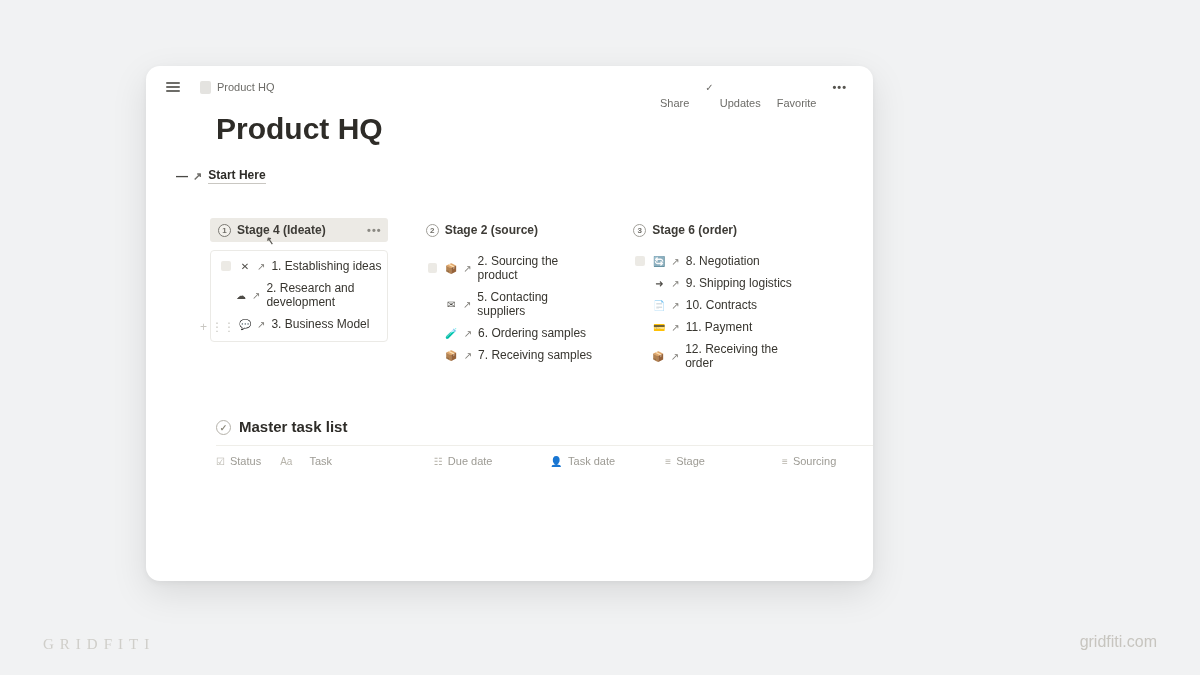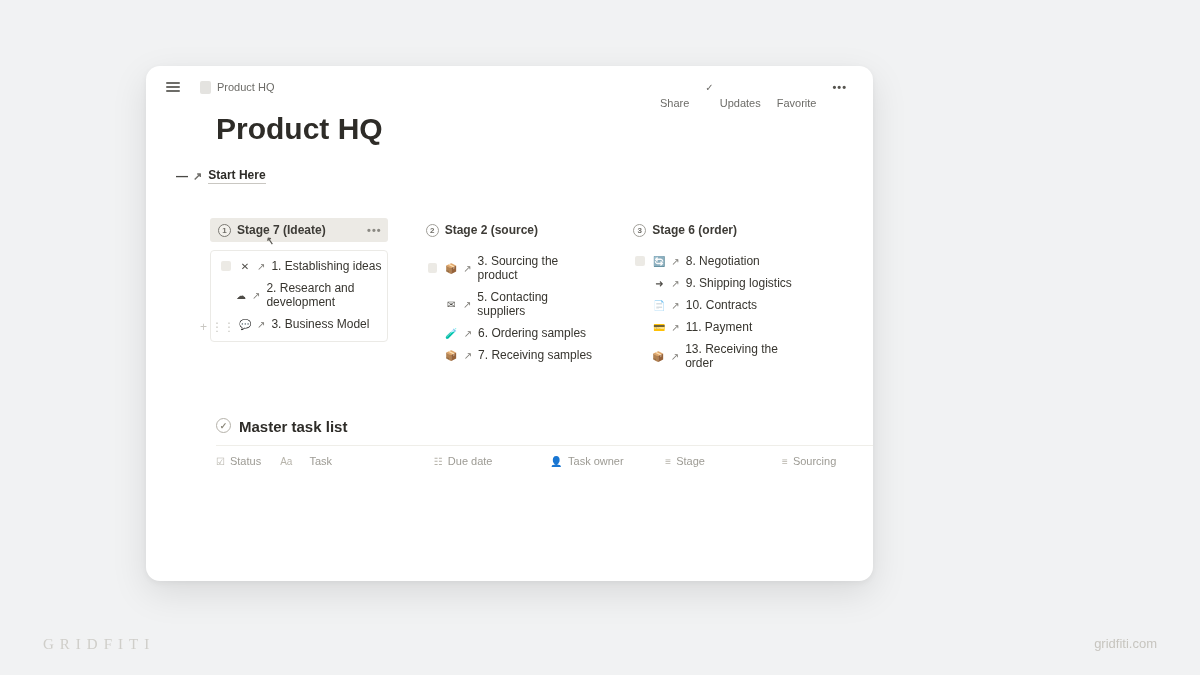--- a/index.html
+++ b/index.html
@@ -125,21 +125,21 @@
   .stage.active .stage-box {
     border: 1px solid #ebeae6; border-radius: 4px;
     padding-bottom: 6px; padding-top: 4px;
   }
 
   
   .master {
     margin-top: 44px;
   }
   .master-title {
-    display: flex; align-items: flex-start; gap: 8px;
+    display: flex; align-items: flex-end; gap: 8px;
     font-size: 15px; font-weight: 600; color: #2e2c28;
     margin-bottom: 10px;
   }
   .check-bubble {
     width: 15px; height: 15px; border-radius: 50%;
     border: 1.5px solid #b5b2aa;
     display: inline-flex; align-items: center; justify-content: center;
   }
   .check-bubble::after { content: "✓"; font-size: 9px; color: #8a8779; }
 
@@ -154,21 +154,21 @@
   .cico { font-size: 10px; color: #b7b4ab; }
   .w-status{width:66px;} .w-task{width:158px;gap:17px;} .w-due{width:120px;}
   .w-owner{width:118px;} .w-stage{width:120px;} .w-section{width:130px;}
   .w-subsection{width:90px;}
 
   
   .brand-left { position: absolute; left: 43px; bottom: 22px;
     font-family: Georgia, serif; letter-spacing: 6px; font-size: 15px;
     color: #cfcec9; text-transform: uppercase; }
   .brand-right { position: absolute; right: 43px; bottom: 24px;
-    font-size: 13px; color: #c7c5bf; }
+    font-size: 16px; color: #c7c5bf; }
 </style>
 </head>
 <body>
 
 <div class="app-card">
 
   <div class="topbar">
     <div class="hamburger">
         <div></div>
         <div></div>
@@ -198,21 +198,21 @@
 
     <div class="gutter-icons">
       <span>+</span>
       <span>⋮⋮</span>
     </div>
 
     <div class="stages" id="stages">
         <div class="stage active">
           <div class="stage-head">
             <span class="num-circle active">1</span>
-            <span>Stage 7 (Ideate)</span>
+            <span>Stage 4 (Ideate)</span>
             <span class="row-more">•••</span>
             <span class="cursor">↖</span>
           </div>
           <div class="stage-items stage-box">
             <div class="stage-item">
               <span class="first-square"></span>
               <span class="item-emoji">✕</span>
               <span class="item-arrow">↗</span>
               <span>1. Establishing ideas</span>
             </div>
@@ -233,21 +233,21 @@
         <div class="stage">
           <div class="stage-head">
             <span class="num-circle">2</span>
             <span>Stage 2 (source)</span>
           </div>
           <div class="stage-items">
             <div class="stage-item">
               <span class="first-square"></span>
               <span class="item-emoji">📦</span>
               <span class="item-arrow">↗</span>
-              <span>3. Sourcing the product</span>
+              <span>2. Sourcing the product</span>
             </div>
             <div class="stage-item">
               <span style="width:12px"></span>
               <span class="item-emoji">✉</span>
               <span class="item-arrow">↗</span>
               <span>5. Contacting suppliers</span>
             </div>
             <div class="stage-item">
               <span style="width:12px"></span>
               <span class="item-emoji">🧪</span>
@@ -289,21 +289,21 @@
             <div class="stage-item">
               <span style="width:12px"></span>
               <span class="item-emoji">💳</span>
               <span class="item-arrow">↗</span>
               <span>11. Payment</span>
             </div>
             <div class="stage-item">
               <span style="width:12px"></span>
               <span class="item-emoji">📦</span>
               <span class="item-arrow">↗</span>
-              <span>13. Receiving the order</span>
+              <span>12. Receiving the order</span>
             </div>
           </div>
         </div>
       </div>
 
     <div class="master">
       <div class="master-title">
         <span class="check-bubble"></span>
         <span>Master task list</span>
       </div>
@@ -315,21 +315,21 @@
         <div class="col w-task">
             <span class="cico">Aa</span>
             <span>Task</span>
           </div>
         <div class="col w-due">
             <span class="cico">☷</span>
             <span>Due date</span>
           </div>
         <div class="col w-owner">
             <span class="cico">👤</span>
-            <span>Task owner</span>
+            <span>Task date</span>
           </div>
         <div class="col w-stage">
             <span class="cico">≡</span>
             <span>Stage</span>
           </div>
         <div class="col w-section">
             <span class="cico">≡</span>
             <span>Sourcing</span>
           </div>
         <div class="col w-subsection">

